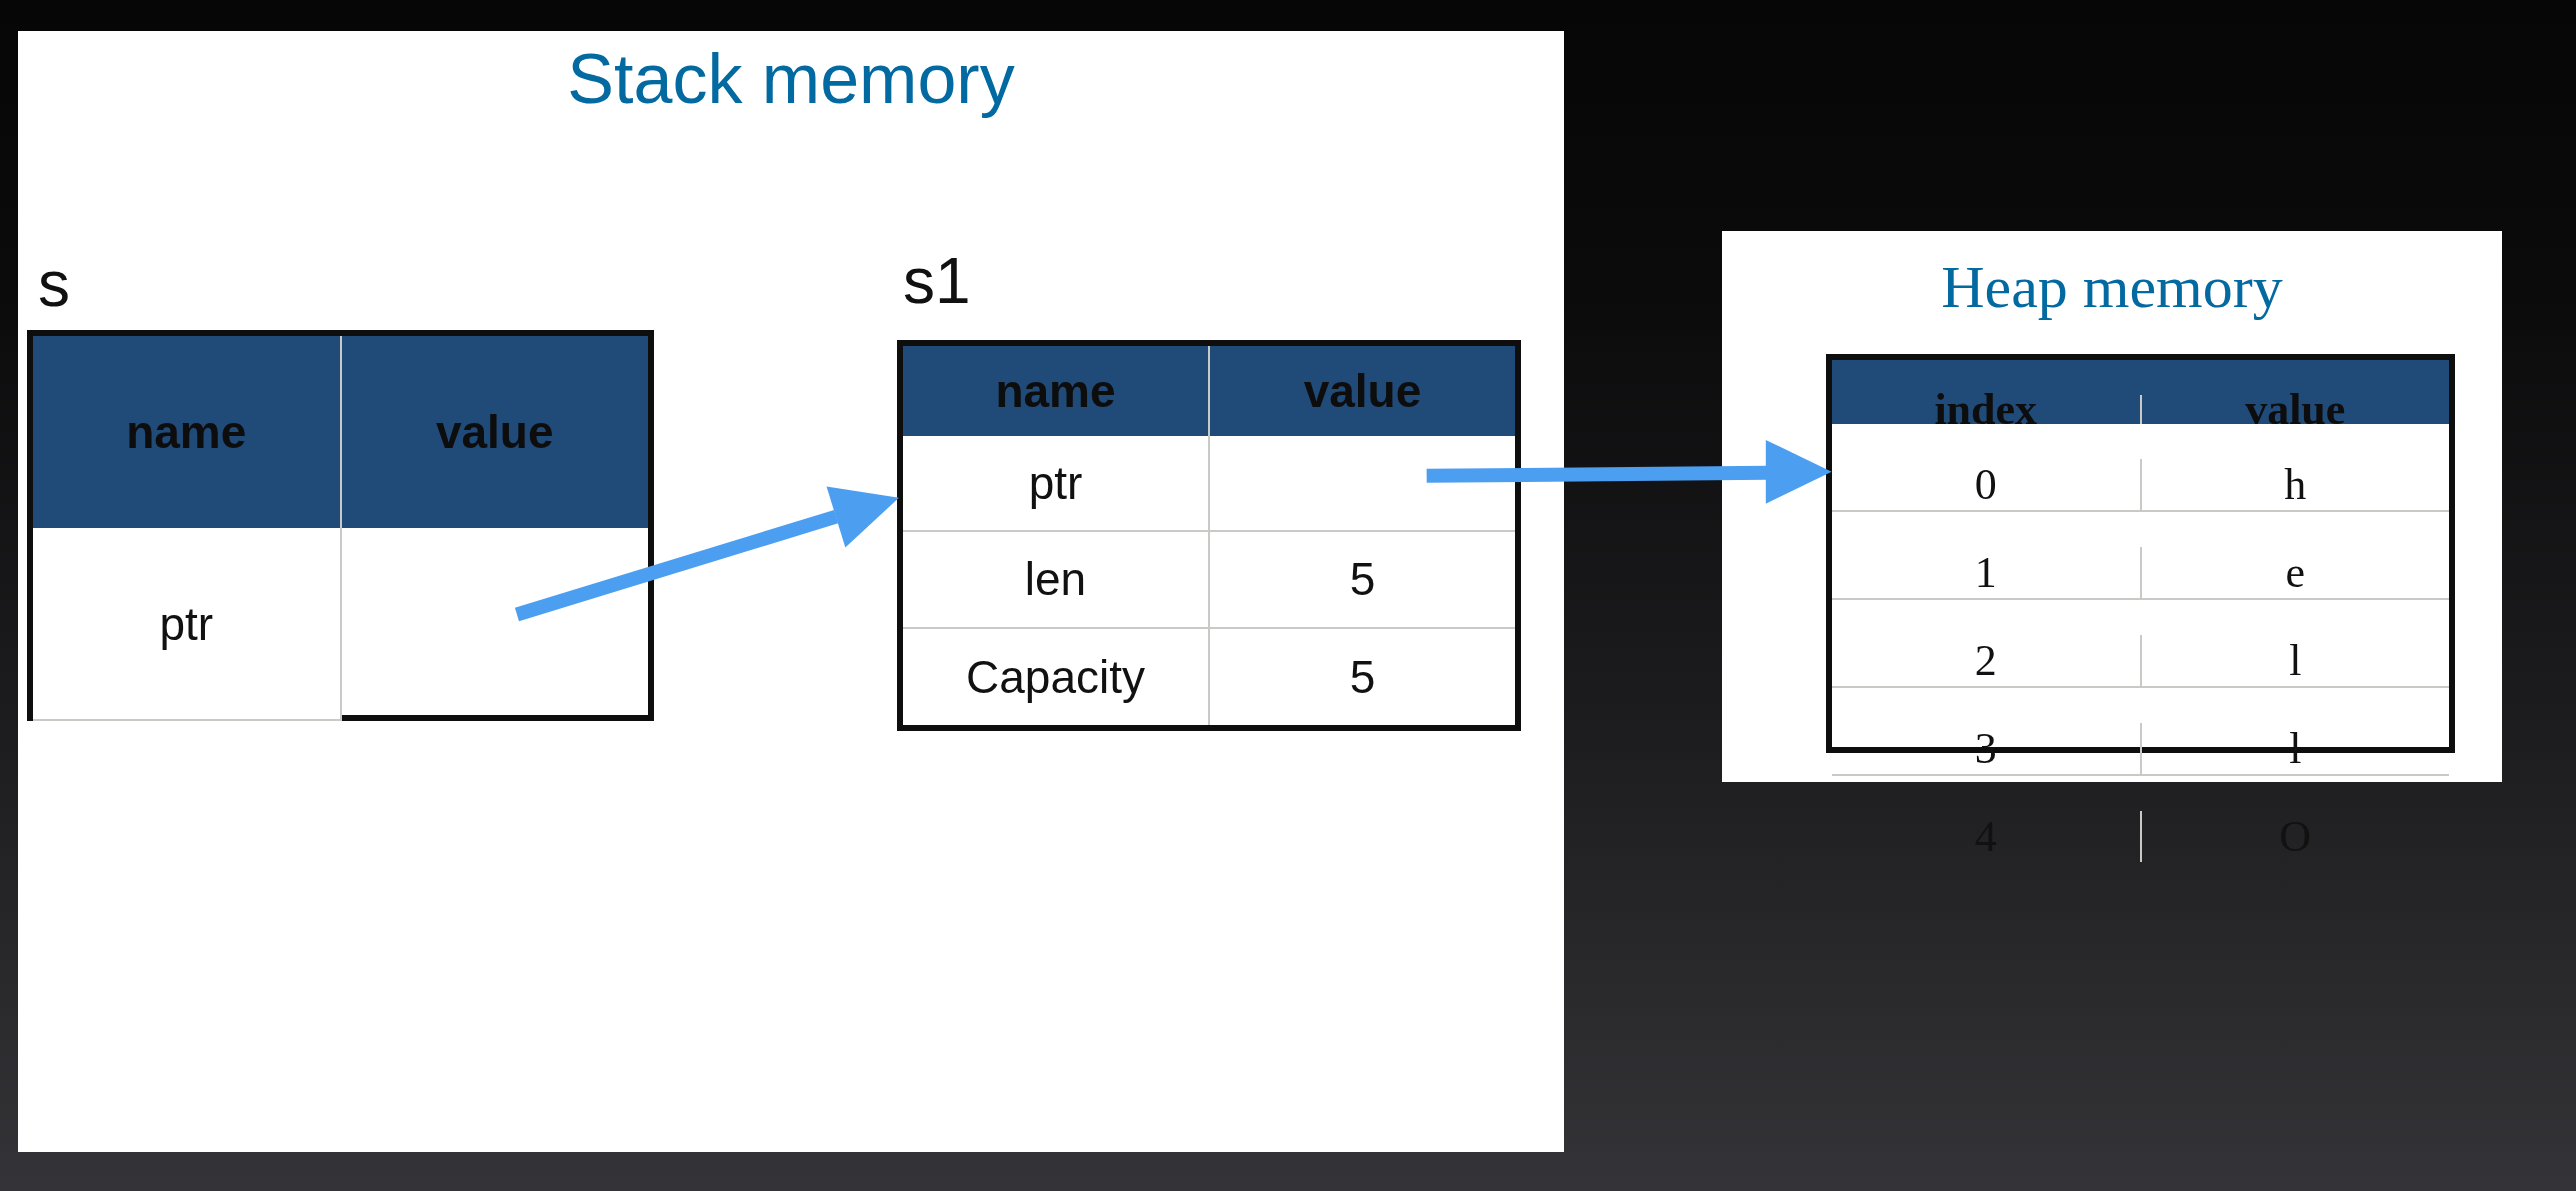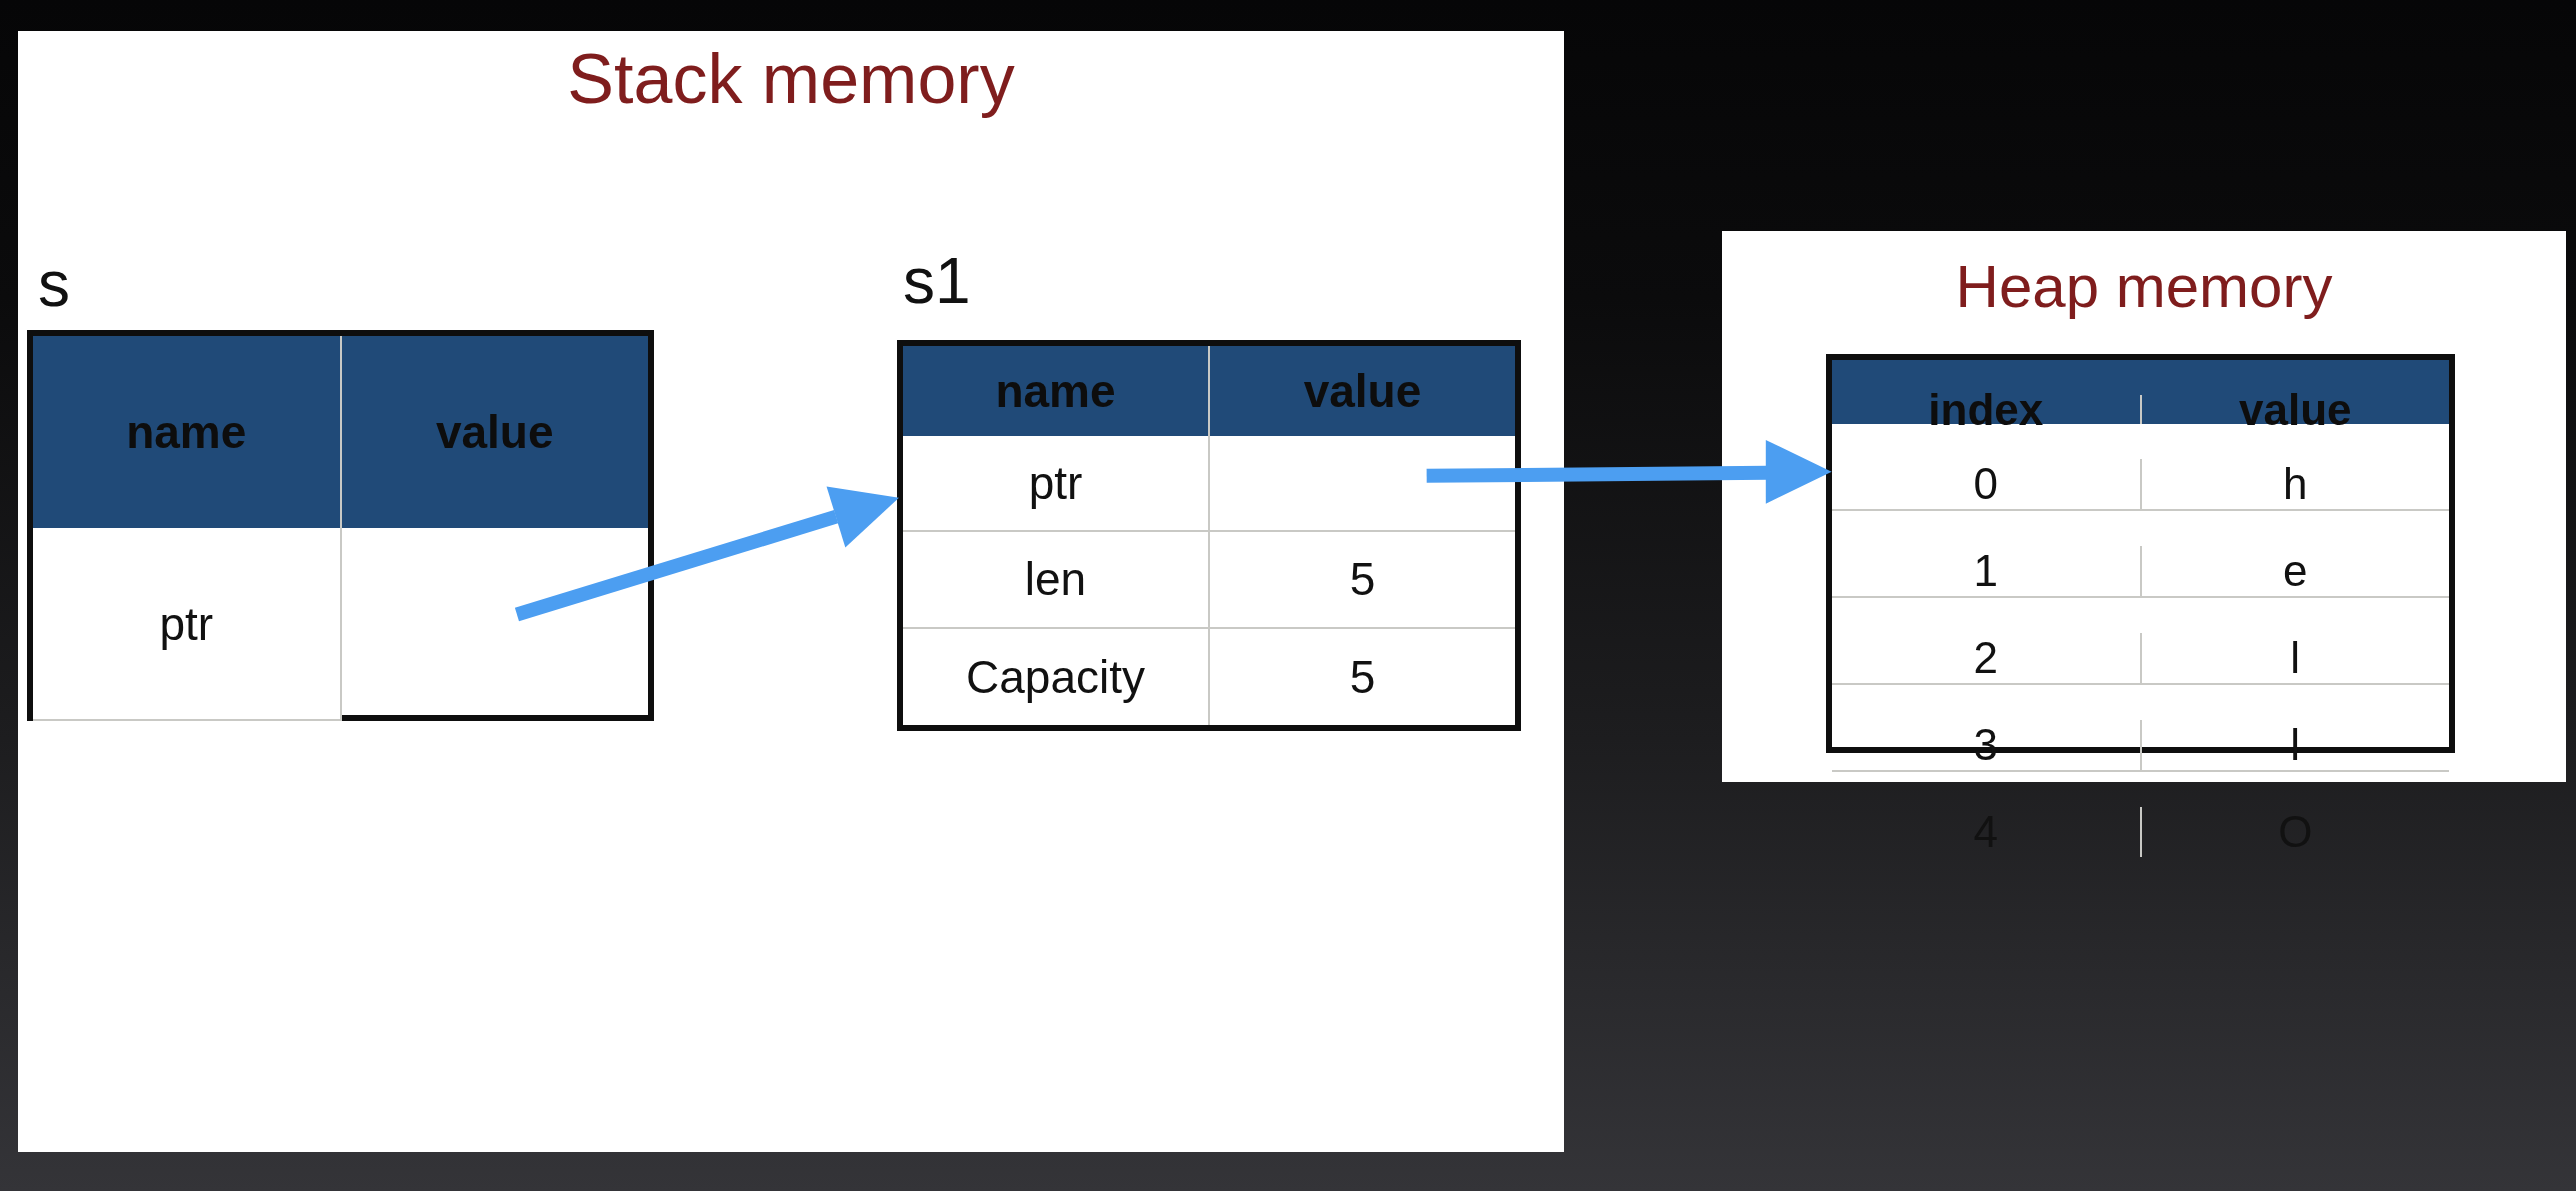--- a/index.html
+++ b/index.html
@@ -3,23 +3,23 @@
 <meta charset="utf-8">
 <style>
   html,body{margin:0;padding:0;background:#060607;}
   .canvas{
     position:relative;width:2576px;height:1191px;overflow:hidden;
     background:linear-gradient(180deg,#060607 0%,#0b0b0c 25%,#1d1d1f 62%,#343438 100%);
     font-family:"Liberation Sans", sans-serif;
   }
   .panel{position:absolute;background:#ffffff;}
   #stack-panel{left:18px;top:31px;width:1546px;height:1121px;}
-  #heap-panel{left:1722px;top:231px;width:844px;height:551px;}
+  #heap-panel{left:1722px;top:231px;width:780px;height:551px;font-family:Liberation Serif, serif;}
 
-  .panel-title{position:absolute;left:0;width:100%;text-align:center;color:#7f1d1d;line-height:1.2;}
+  .panel-title{position:absolute;left:0;width:100%;text-align:center;color:#0369a1;line-height:1.2;}
   #stack-title{top:6px;font-size:70px;}
   #heap-title{top:20px;font-size:60px;}
 
   .var-label{position:absolute;color:#111;font-size:64px;line-height:1;}
   #s-label{left:20px;top:221px;}
   #s1-label{left:885px;top:218px;}
 
   .tbl{position:absolute;box-sizing:border-box;background:#fff;border:6px solid #0e0e0e;display:flex;flex-direction:column;}
   .tbl-header{display:flex;background:#204A78;}
   .tbl-row{display:flex;flex:1;}

